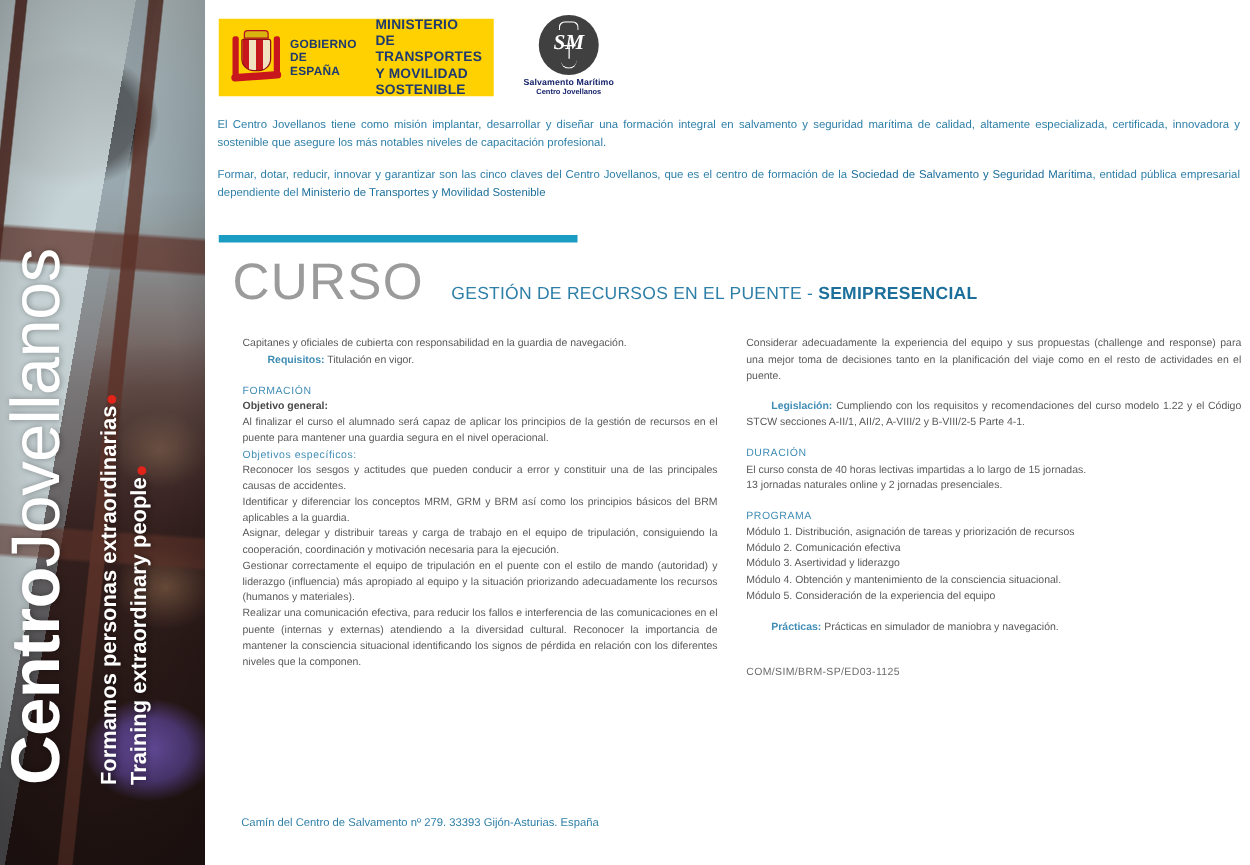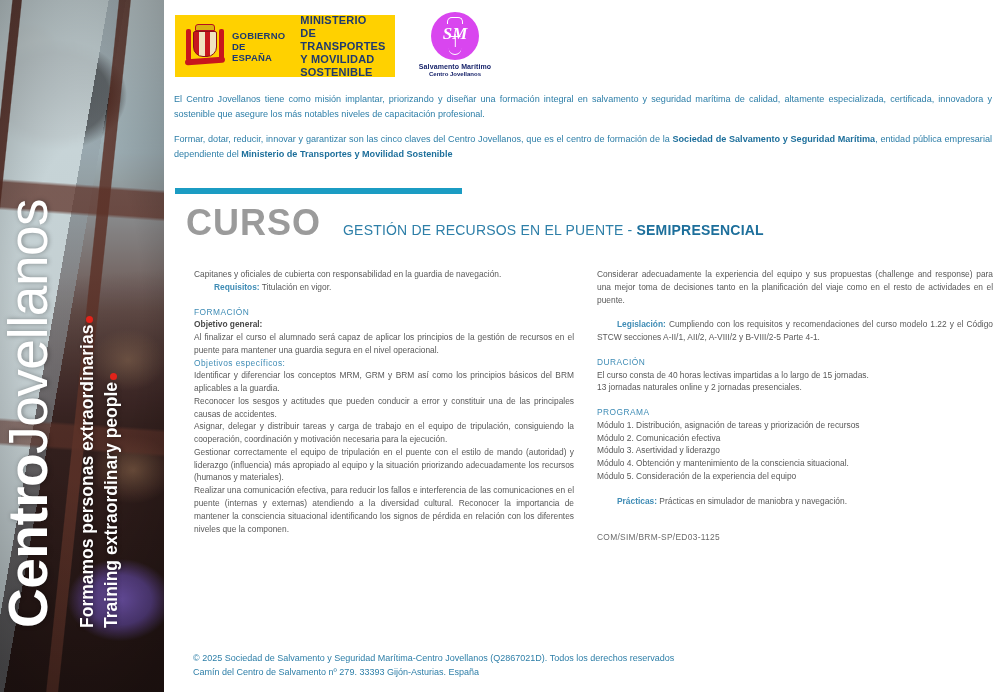--- a/index.html
+++ b/index.html
@@ -184,21 +184,21 @@
   }
   .sasemar {
     width: 96px;
     text-align: center;
     position: relative;
     top: -1px;
   }
   .sasemar-seal {
     width: 48px; height: 48px;
     border-radius: 50%;
-    background: #d946ef;
+    background: #404040;
     margin: 0 auto 2px;
     position: relative;
     overflow: hidden;
   }
   .sasemar-seal .sm {
     position: absolute;
     left: 0; right: 0; top: 13px;
     text-align: center;
     font-family: "Liberation Serif", serif;
     font-size: 17px;
@@ -250,41 +250,41 @@
     position: absolute;
     left: 10px; top: 92px;
     width: 818px;
     font-size: 9.1px;
     line-height: 1.62;
     color: #2e7fa8;
     text-align: justify;
   }
   .intro p { margin: 0 0 11px 0; }
   .intro p:last-child { margin-bottom: 0; }
-  .intro b { font-weight: 700; color: #1d6f9b; }
+  .intro b { font-weight: 400; color: #1d6f9b; }
 
   
   .rule {
     position: absolute;
     left: 11px; top: 188px;
     width: 287px; height: 6px;
     background: #1b9cc3;
   }
 
   
   .title-row {
     position: absolute;
     left: 22px; top: 205px;
     display: flex;
     align-items: baseline;
     gap: 22px;
   }
   .curso {
-    font-size: 36px;
-    font-weight: 700;
+    font-size: 41px;
+    font-weight: 400;
     color: #9b9b9b;
     letter-spacing: 1px;
     line-height: 1;
   }
   .course-name {
     font-size: 14px;
     color: #2e7fa8;
     letter-spacing: .2px;
     line-height: 1;
     white-space: nowrap;
@@ -385,21 +385,21 @@
           <div class="crn"></div>
           <div class="sm">SM</div>
           <div class="anchor"></div>
         </div>
         <div class="sasemar-l1">Salvamento Marítimo</div>
         <div class="sasemar-l2">Centro Jovellanos</div>
       </div>
     </div>
 
     <div class="intro">
-      <p>El Centro Jovellanos tiene como misión implantar, priorizando y diseñar una formación integral en salvamento y seguridad marítima de calidad, altamente especializada, certificada, innovadora y sostenible que asegure los más notables  niveles de capacitación profesional.</p>
+      <p>El Centro Jovellanos tiene como misión implantar, desarrollar y diseñar una formación integral en salvamento y seguridad marítima de calidad, altamente especializada, certificada, innovadora y sostenible que asegure los más notables  niveles de capacitación profesional.</p>
       <p><span>Formar, dotar, reducir, innovar y  garantizar son las cinco claves del Centro Jovellanos, que es el  centro de formación de la </span><b>Sociedad de Salvamento y Seguridad Marítima</b><span>, entidad pública empresarial dependiente del </span><b>Ministerio de Transportes y Movilidad Sostenible</b></p>
     </div>
 
     <div class="rule"></div>
 
     <div class="title-row">
       <div class="curso">CURSO</div>
       <div class="course-name"><span>GESTIÓN DE RECURSOS EN EL PUENTE - </span><span class="mode">SEMIPRESENCIAL</span></div>
     </div>
 
@@ -408,22 +408,22 @@
       <div class="col col-left">
         <p>Capitanes y oficiales de cubierta con responsabilidad en la guardia de navegación.</p>
         <p><span class="lab">Requisitos:</span><span class="lab-n"> Titulación en vigor.</span></p>
 
         <div class="gap"></div>
 
         <p class="sect">FORMACIÓN</p>
         <p class="sub">Objetivo general:</p>
         <p>Al finalizar el curso el alumnado será capaz de aplicar los principios de la gestión de  recursos en el puente para mantener una guardia segura en el nivel operacional.</p>
         <p class="sect">Objetivos específicos:</p>
+        <p>Reconocer los sesgos y actitudes que pueden conducir a error y constituir una de las principales causas de accidentes.</p>
         <p>Identificar y diferenciar los conceptos MRM, GRM y BRM así como los principios básicos del BRM aplicables a la guardia.</p>
-        <p>Reconocer los sesgos y actitudes que pueden conducir a error y constituir una de las principales causas de accidentes.</p>
         <p>Asignar, delegar y distribuir tareas y carga de trabajo en el equipo de tripulación, consiguiendo la cooperación, coordinación y motivación necesaria para la ejecución.</p>
         <p>Gestionar correctamente el equipo de tripulación en el puente con el estilo de mando (autoridad) y liderazgo (influencia) más apropiado al equipo y la situación priorizando adecuadamente los recursos (humanos y materiales).</p>
         <p>Realizar una comunicación efectiva, para reducir los fallos e interferencia de las comunicaciones en el puente (internas y externas) atendiendo a la diversidad cultural. Reconocer la importancia de mantener la consciencia situacional identificando los signos de pérdida en relación con los diferentes niveles que la componen.</p>
       </div>
 
       <div class="col col-right">
         <p>Considerar adecuadamente la experiencia del equipo y sus propuestas (challenge and response) para una mejor toma de decisiones tanto en la planificación del viaje como en el resto de actividades en el puente.</p>
 
         <div class="gap"></div>
 
@@ -449,18 +449,17 @@
         <p><span class="lab">Prácticas:</span><span class="lab-n"> Prácticas en simulador de maniobra y navegación.</span></p>
 
         <div class="gap"></div>
         <div class="gap"></div>
 
         <p class="code">COM/SIM/BRM-SP/ED03-1125</p>
       </div>
     </div>
 
     <div class="footer">
-      <div>© 2025 Sociedad de Salvamento y Seguridad Marítima-Centro Jovellanos (Q2867021D). Todos los derechos reservados</div>
       <div>Camín del Centro de Salvamento nº 279. 33393 Gijón-Asturias. España</div>
     </div>
 
   </div>
 </div>
 
 </body></html>

